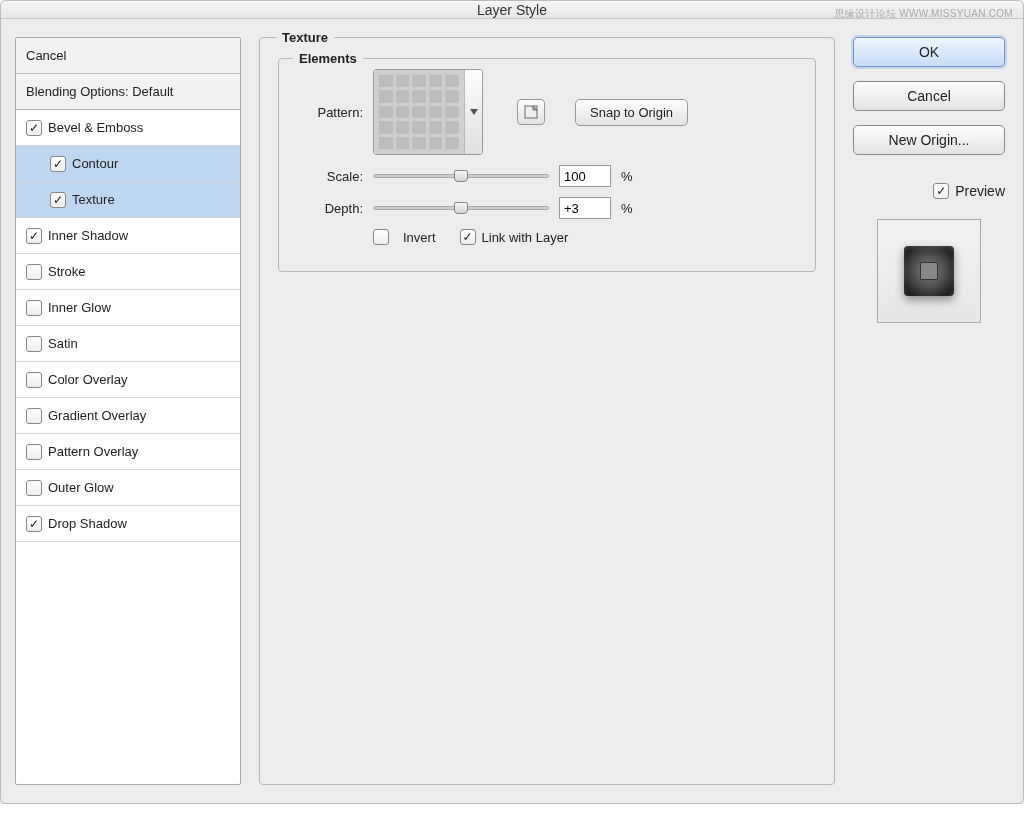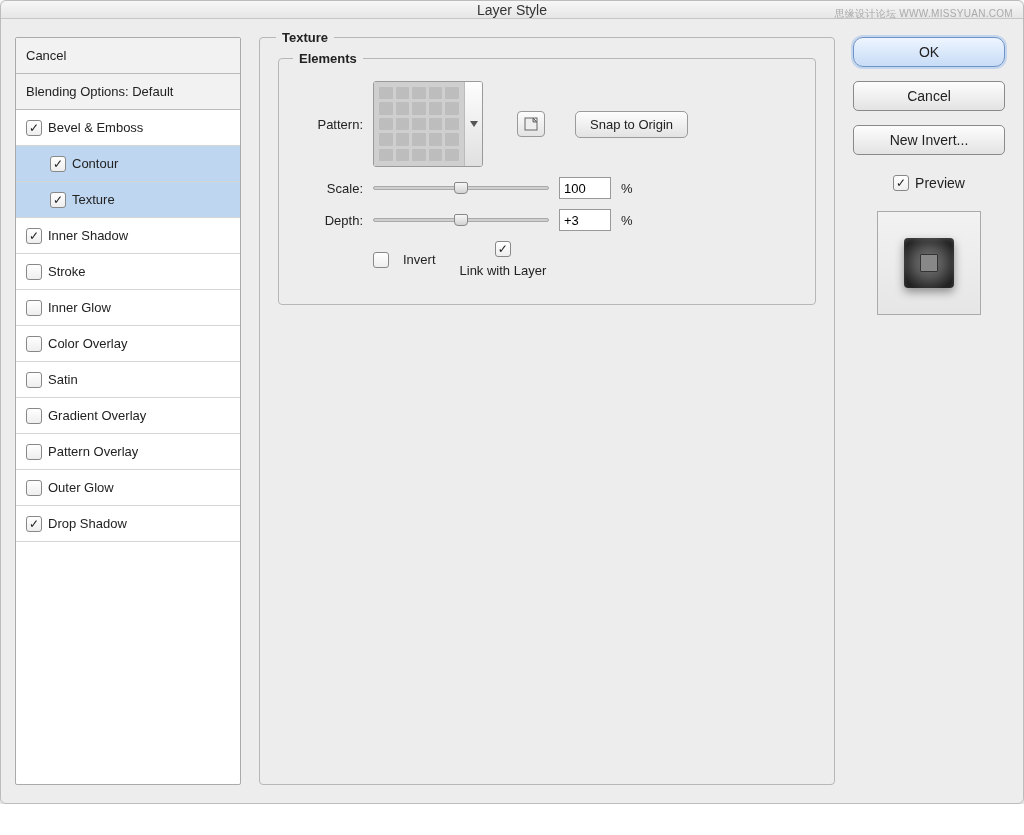--- a/index.html
+++ b/index.html
@@ -104,21 +104,21 @@
     left: 16px;
     background: #ededed;
     padding: 0 6px;
     font-weight: bold;
     font-size: 13px;
   }
   .inner-fieldset {
     border: 1px solid #b7b7b7;
     border-radius: 4px;
     position: relative;
-    padding: 22px 18px 16px 18px;
+    padding: 10px 18px 16px 18px;
     background: #ededed;
   }
   .inner-legend {
     position: absolute;
     top: -8px;
     left: 14px;
     background: #ededed;
     padding: 0 6px;
     font-weight: bold;
     font-size: 13px;
@@ -244,28 +244,27 @@
     font-size: 14px;
     display: flex;
     align-items: center;
     justify-content: center;
     cursor: default;
   }
   .big-btn.default {
     background: linear-gradient(#eef5ff,#c7dcf6);
     border-color: #6f93c6;
     box-shadow: 0 0 0 2px rgba(120,170,240,.35);
-    border-radius: 10px;
   }
   .preview-row {
     display: flex;
     align-items: center;
     gap: 6px;
-    justify-content: center;
-    margin-top: 6px;
+    justify-content: flex-end;
+    margin-top: 14px;
     font-size: 14px;
   }
   .preview-box {
     width: 104px; height: 104px;
     background: linear-gradient(#f2f2f2,#e6e6e6);
     border: 1px solid #aaa;
     margin: 6px auto 0;
     display:flex;align-items:center;justify-content:center;
   }
   .preview-inner {
@@ -322,25 +321,25 @@
         <div class="row">
           <span class="chk"></span>
           <span>Stroke</span>
         </div>
         <div class="row">
           <span class="chk"></span>
           <span>Inner Glow</span>
         </div>
         <div class="row">
           <span class="chk"></span>
+          <span>Satin</span>
+        </div>
+        <div class="row">
+          <span class="chk"></span>
           <span>Color Overlay</span>
-        </div>
-        <div class="row">
-          <span class="chk"></span>
-          <span>Satin</span>
         </div>
         <div class="row">
           <span class="chk"></span>
           <span>Gradient Overlay</span>
         </div>
         <div class="row">
           <span class="chk"></span>
           <span>Pattern Overlay</span>
         </div>
         <div class="row">
@@ -424,38 +423,38 @@
           </div>
           <input class="num-input" value="+3" style="">
           <span class="pct">%</span>
         </div>
 
         <div class="form-row" style="margin-left:76px; gap:24px;">
           <div style="display:flex;align-items:center;gap:14px;">
             <span id="invert-chk" class="chk"></span>
             <span>Invert</span>
           </div>
-          <div style="display:flex;align-items:center;gap:6px;flex-direction:column;">
+          <div style="display:flex;align-items:center;gap:6px;">
             <span id="link-chk" class="chk checked"></span>
             <span>Link with Layer</span>
           </div>
         </div>
 
       </div>
     </div>
 
     <div class="right-col">
       <div class="big-btn default">
         <span>OK</span>
       </div>
       <div class="big-btn">
         <span>Cancel</span>
       </div>
       <div class="big-btn">
-        <span>New Invert...</span>
+        <span>New Origin...</span>
       </div>
       <div class="preview-row">
         <span id="preview-chk" class="chk checked"></span>
         <span>Preview</span>
       </div>
       <div class="preview-box">
         <div class="preview-inner"></div>
       </div>
     </div>
 

